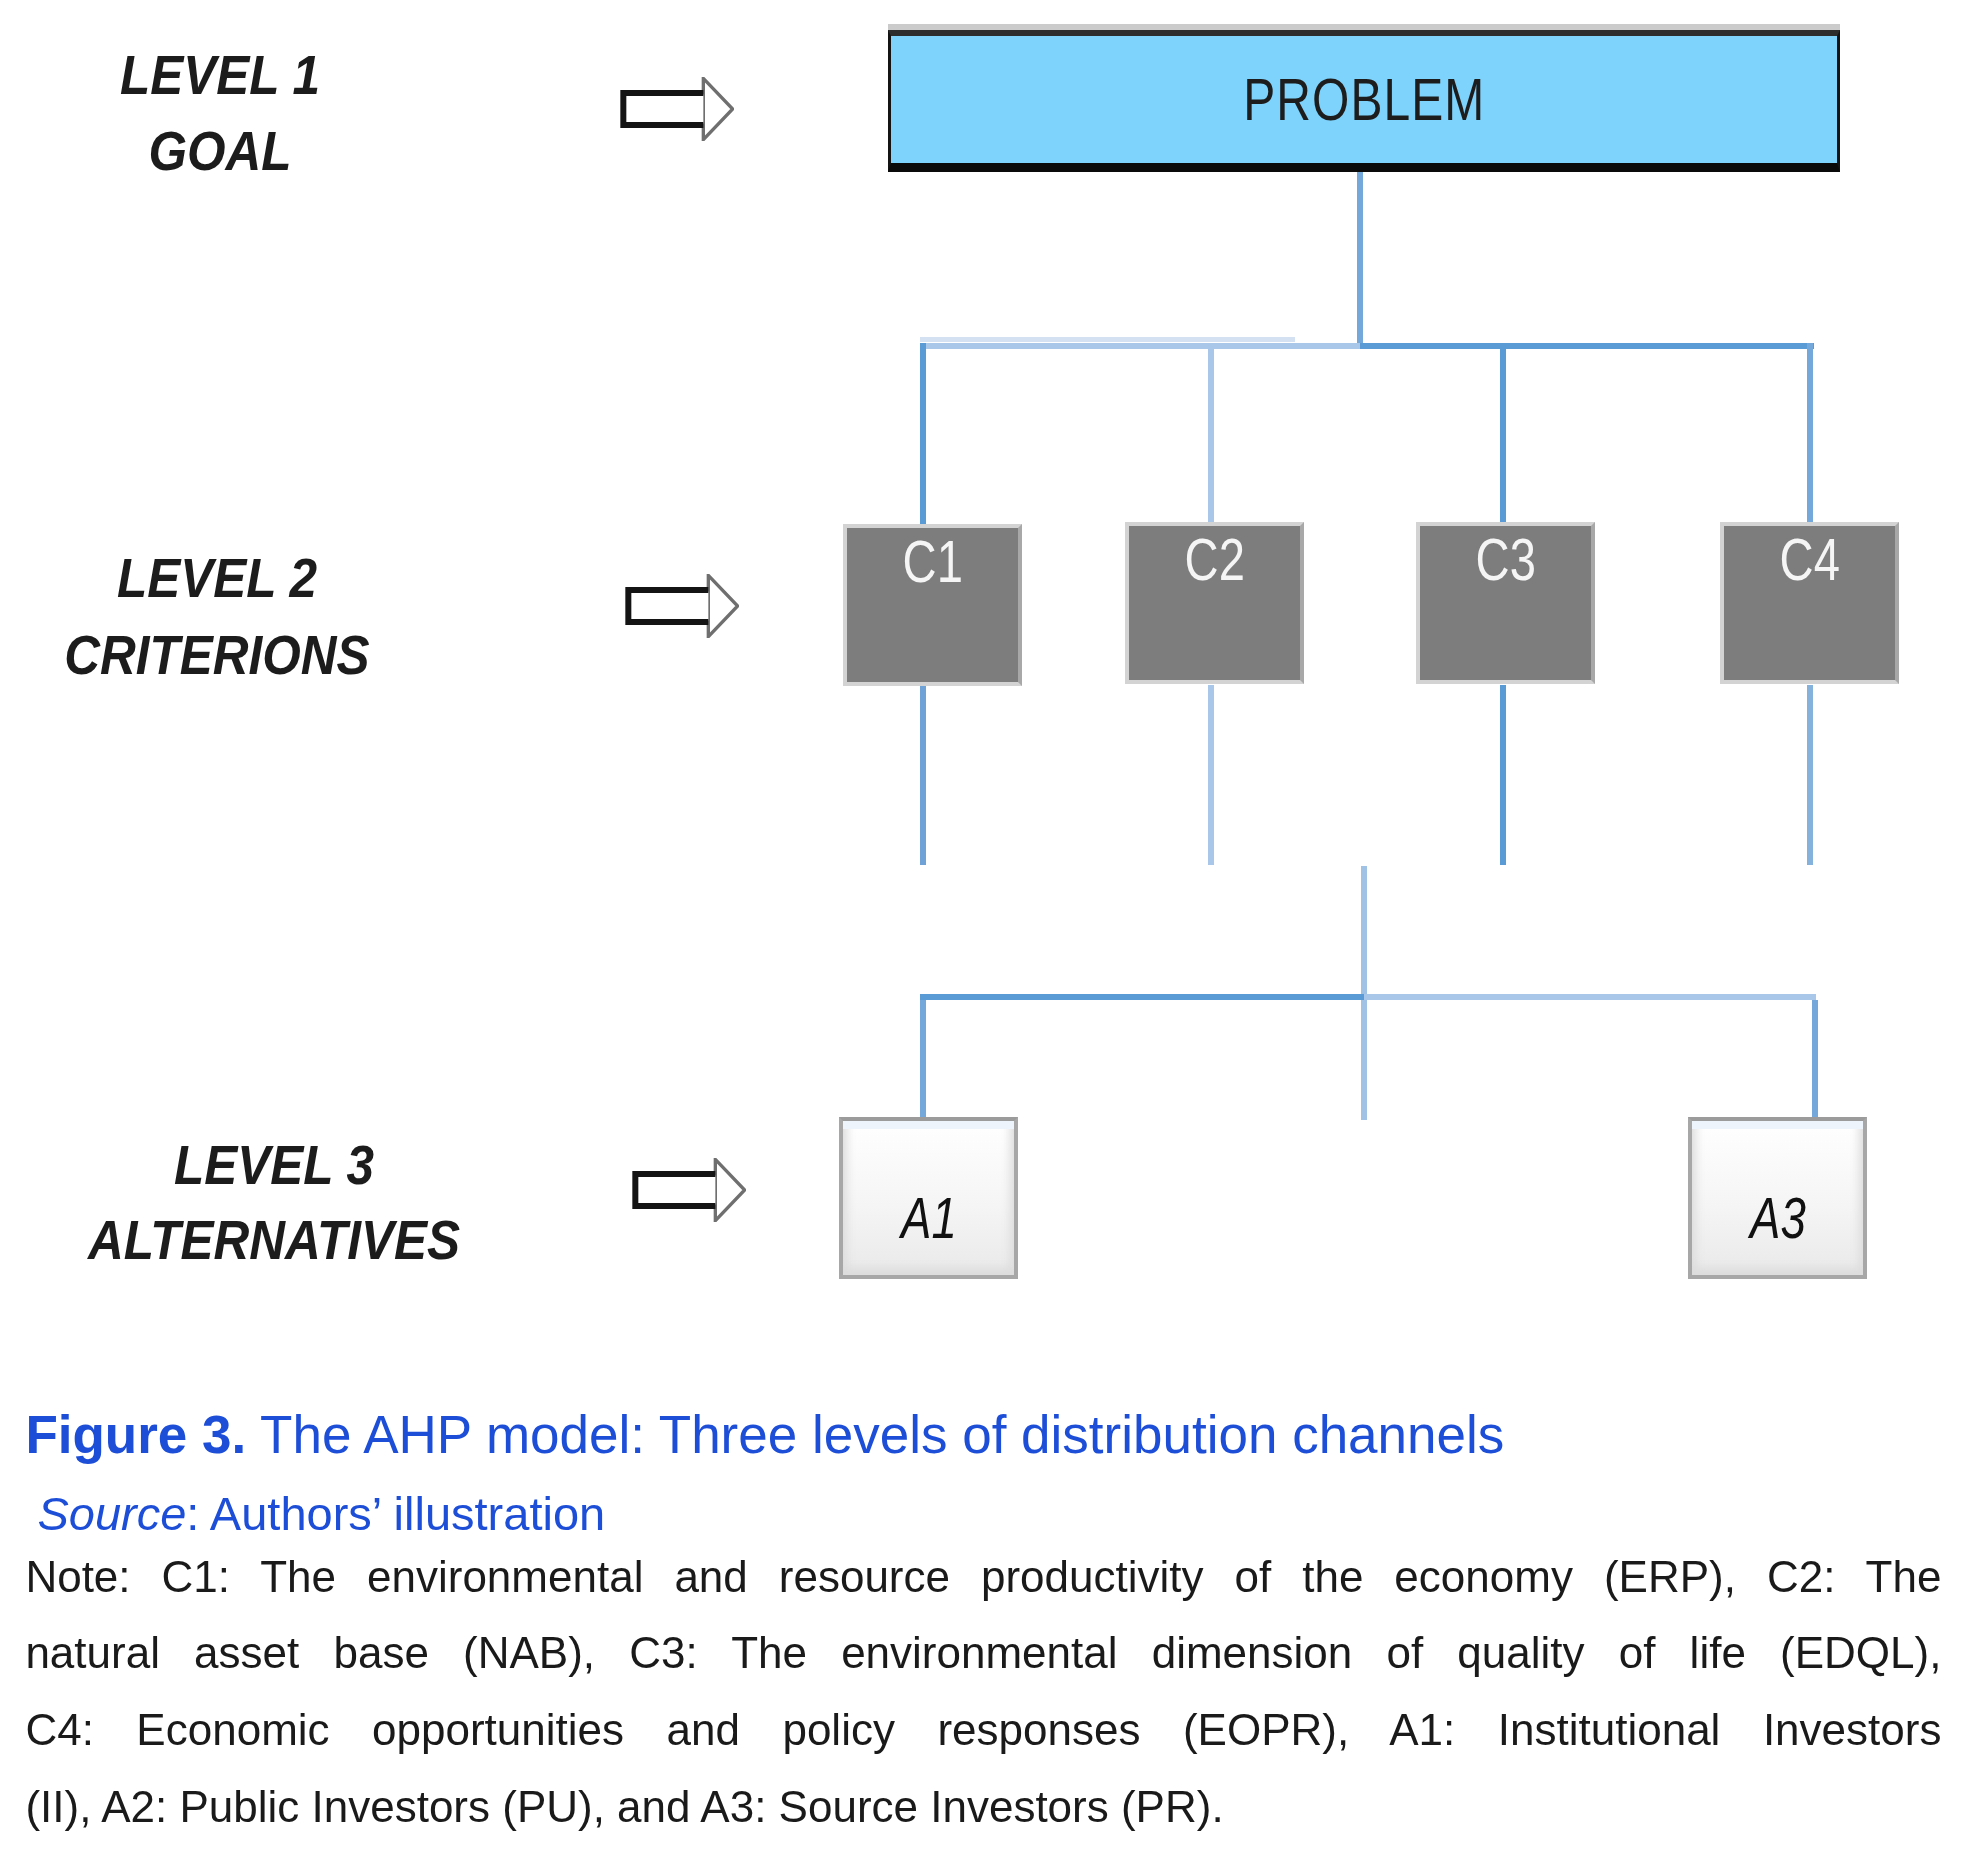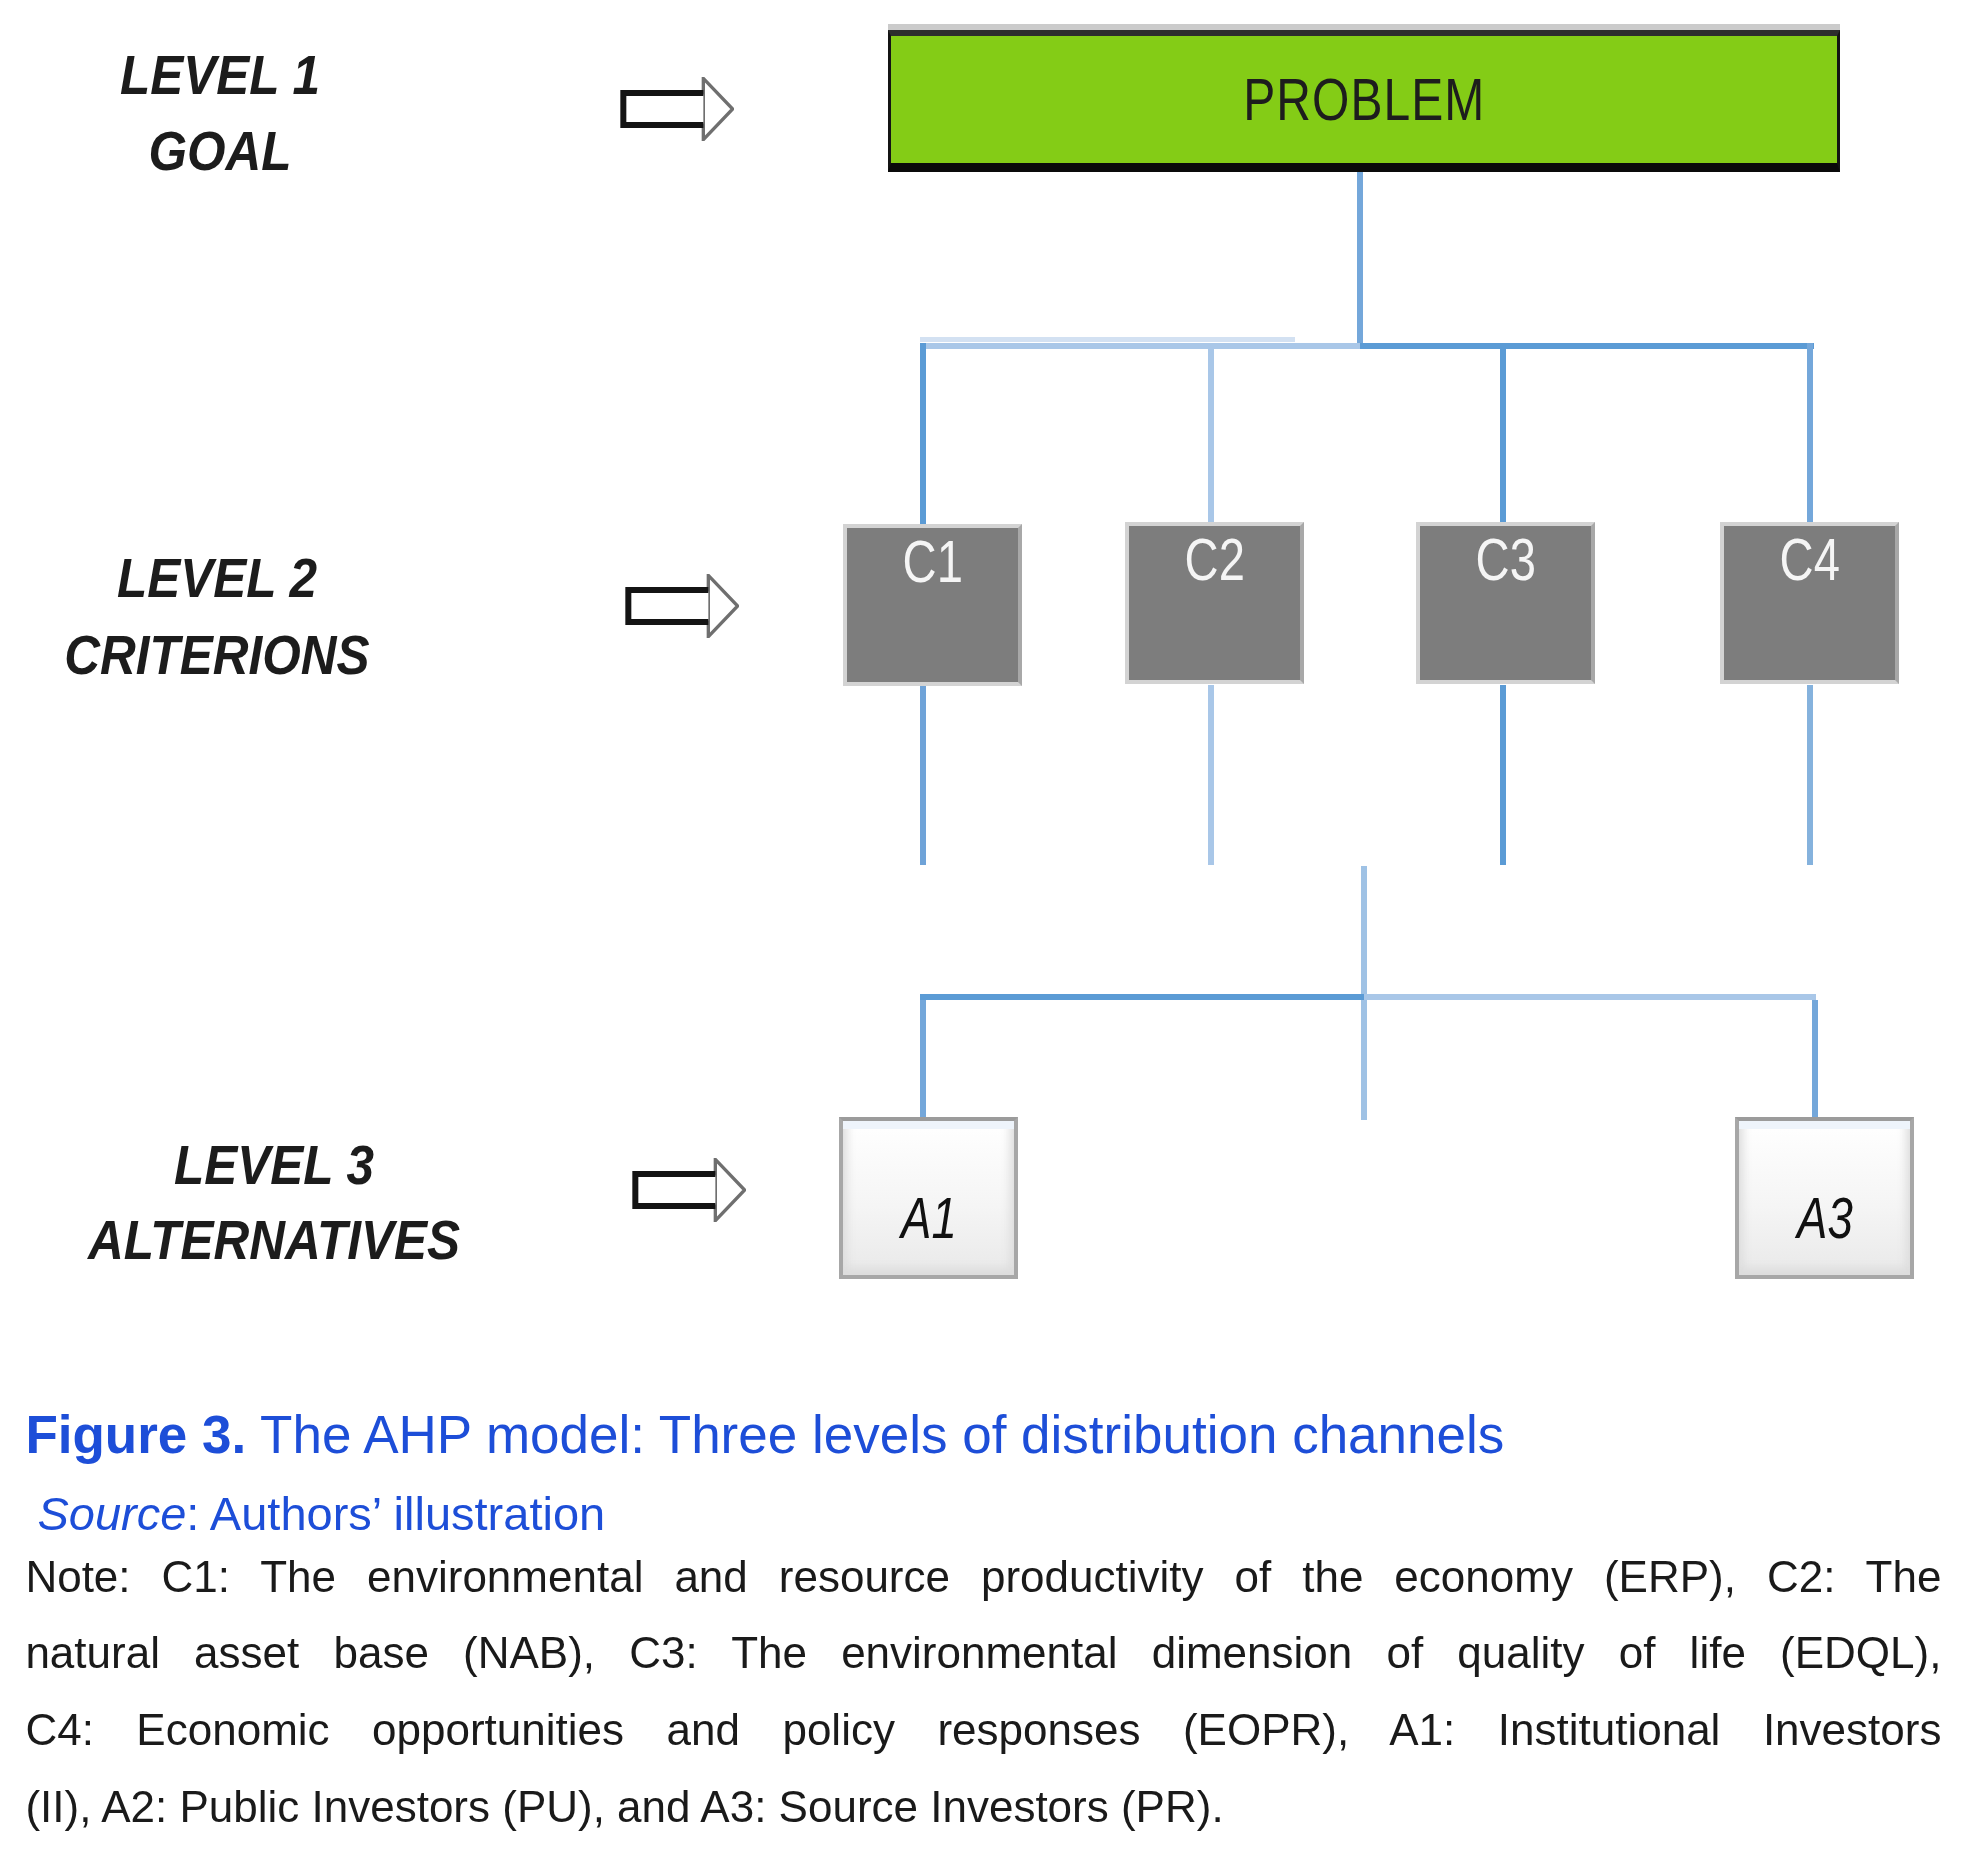--- a/index.html
+++ b/index.html
@@ -15,21 +15,21 @@
 
   
   .block-arrow { position:absolute; width:116px; height:64px; }
 
   
   .ln { position:absolute; }
 
   
   .goal-box {
     position:absolute; left:888px; top:30px; width:952px; height:142px;
-    box-sizing:border-box; background:#84cc16;
+    box-sizing:border-box; background:#7dd3fc;
     border-left:3.3px solid #141414; border-right:3.3px solid #141414;
     border-top:6.7px solid #2d2d2d; border-bottom:9.4px solid #0a0a0a;
     box-shadow:0 -6px 0 0 #cbcbcb;
     display:flex; align-items:center; justify-content:center;
   }
   .goal-box .box-label {
     font-size:60px; color:#1d1d1d; letter-spacing:1.3px;
     transform:scaleX(0.8); white-space:nowrap;
   }
 
@@ -131,21 +131,21 @@
   <div class="cbox" style="left:1416px; top:522px;">
     <span class="box-label">C3</span>
   </div>
   <div class="cbox" style="left:1720px; top:522px;">
     <span class="box-label">C4</span>
   </div>
 
   <div class="abox" style="left:839px; top:1117px;">
     <span class="box-label">A1</span>
   </div>
-  <div class="abox" style="left:1735px; top:1117px;">
+  <div class="abox" style="left:1688px; top:1117px;">
     <span class="box-label">A3</span>
   </div>
 
   <div class="cap-line cap-title">
     <span class="bold">Figure 3.</span><span> The AHP model: Three levels of distribution channels</span>
   </div>
   <div class="cap-line cap-source">
     <span class="ital">Source</span><span>: Authors’ illustration</span>
   </div>
   <div class="note-line" style="top:1546px;">Note: C1: The environmental and resource productivity of the economy (ERP), C2: The</div>

